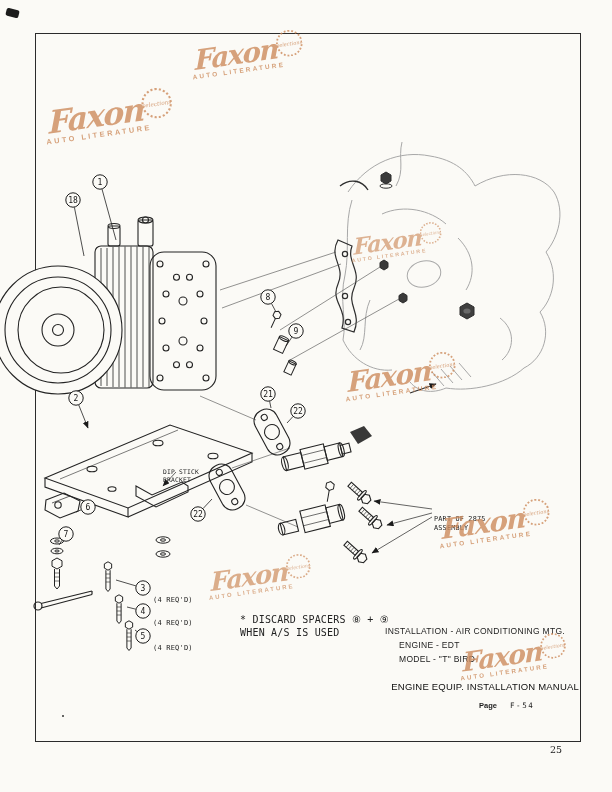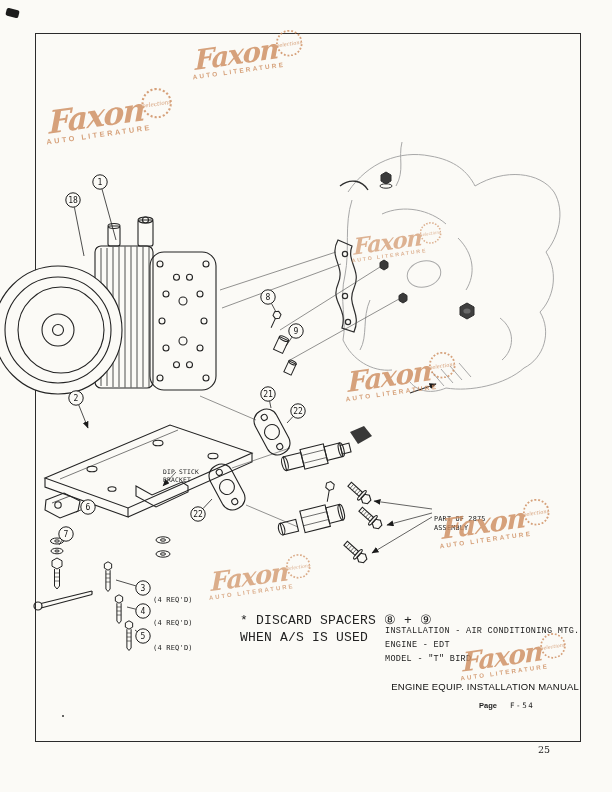--- a/index.html
+++ b/index.html
@@ -27,33 +27,33 @@
     position:absolute;white-space:pre-line;
     font-family:"DejaVu Sans Mono","Liberation Mono",monospace;
     color:#222;line-height:1.3;letter-spacing:.2px;margin-top:13px;
   }
   .callout-num{
     font-family:"DejaVu Sans Mono","Liberation Mono",monospace;
     font-size:8px;fill:#141414;text-anchor:middle;
   }
   .title-block{
     position:absolute;left:385px;top:624px;z-index:4;
-    font-family:Liberation Mono, monospace;
+    font-family:Liberation Sans, sans-serif;
     font-size:8.5px;line-height:14px;color:#1c1c1c;letter-spacing:.3px;
   }
-  .title-block .indent{}
+  .title-block .indent{margin-left:14px;}
   .footer-title{
     position:absolute;right:33px;top:681px;z-index:4;
     font-weight:normal;font-size:9.5px;letter-spacing:.2px;color:#0e0e0e;
   }
   .footer-page{position:absolute;left:479px;top:701px;z-index:4;font-size:7.5px;}
   .footer-page .pl{font-weight:bold;text-align:right;}
   .footer-page .pv{font-family:"DejaVu Sans Mono","Liberation Mono",monospace;letter-spacing:1.6px;margin-left:13px;}
   .page-number{
-    position:absolute;left:538px;top:744px;z-index:4;
+    position:absolute;left:550px;top:744px;z-index:4;
     font-family:"DejaVu Serif","Liberation Serif",serif;font-size:9.5px;color:#222;
   }
   #watermark-layer{position:absolute;inset:0;z-index:6;pointer-events:none;}
   .wm{
     position:absolute;width:112px;text-align:center;color:#cd8b5c;
     mix-blend-mode:multiply;pointer-events:none;
   }
   .wm-brand{
     display:block;
     font-family:"DejaVu Serif","Liberation Serif",serif;
@@ -376,21 +376,21 @@
       <circle cx="143" cy="636" r="7.2" fill="#fbfaf6" stroke="#1c1c1c" stroke-width="1"></circle>
       <text x="143" y="638.7" class="callout-num">5</text>
     </g>
   </svg>
 
 <div class="label-layer">
     <div class="diag-label" style="left: 163px; top: 455px; font-size: 6.3px;">DIP STICK
 BRACKET</div>
     <div class="diag-label" style="left: 434px; top: 502px; font-size: 6.8px;">PART OF 2875
 ASSEMBLY</div>
-    <div class="diag-label" style="left: 240px; top: 600px; font-size: 13px; font-family: Liberation Mono, monospace;">* DISCARD SPACERS ⑧ + ⑨
+    <div class="diag-label" style="left: 240px; top: 600px; font-size: 10px;">* DISCARD SPACERS ⑧ + ⑨
     WHEN A/S IS USED</div>
     <div class="diag-label" style="left: 153px; top: 583px; font-size: 7px;">(4 REQ'D)</div>
     <div class="diag-label" style="left: 153px; top: 606px; font-size: 7px;">(4 REQ'D)</div>
     <div class="diag-label" style="left: 153px; top: 631px; font-size: 7px;">(4 REQ'D)</div>
   </div>
 
 <div class="title-block">
   <div>INSTALLATION - AIR CONDITIONING MTG.</div>
   <div class="indent">ENGINE - EDT</div>
   <div class="indent">MODEL - "T" BIRD</div>

